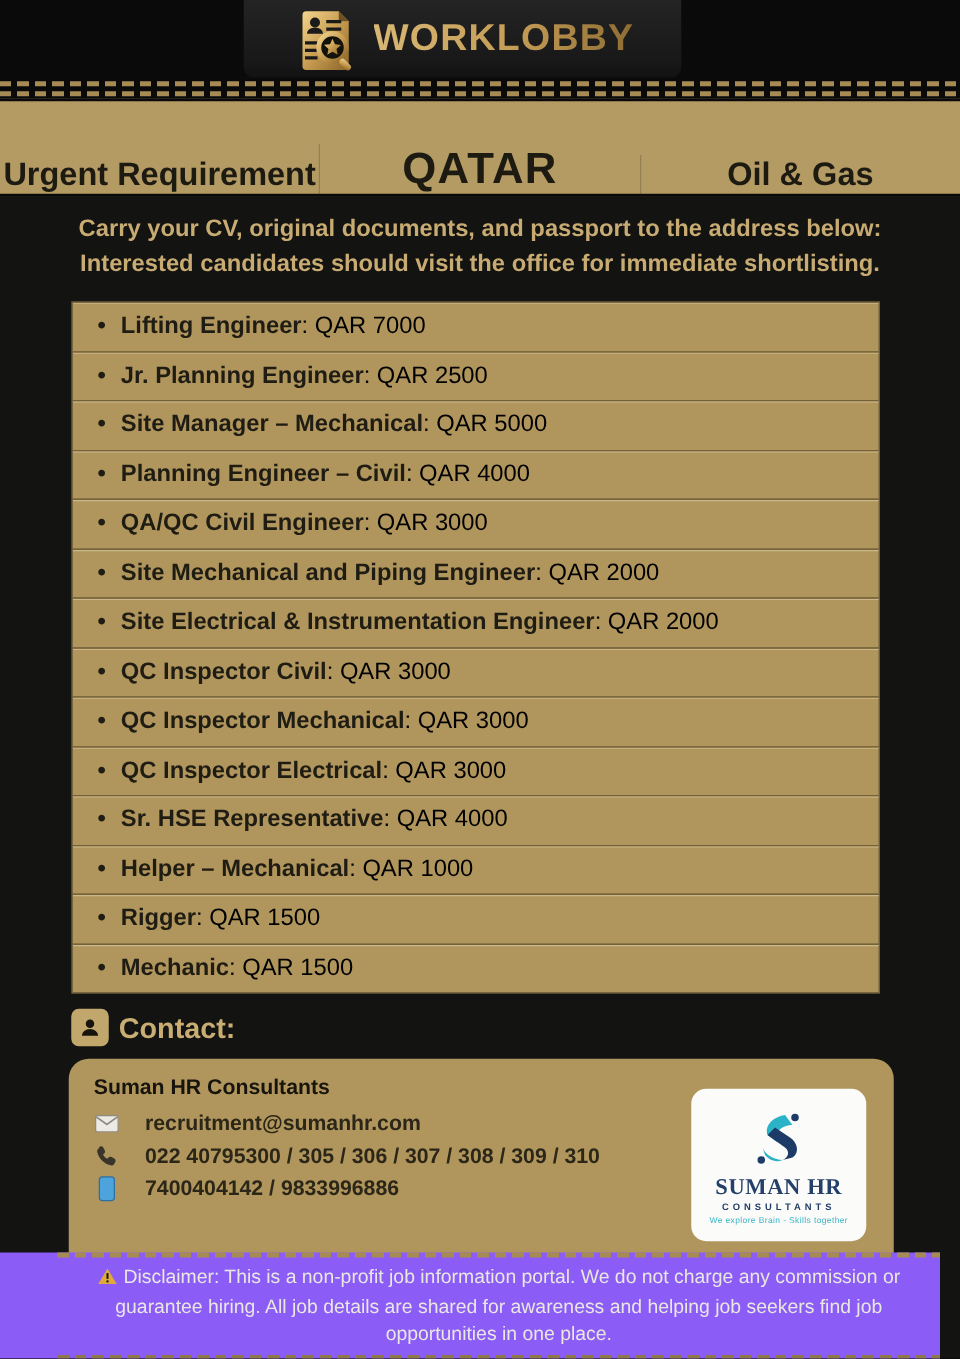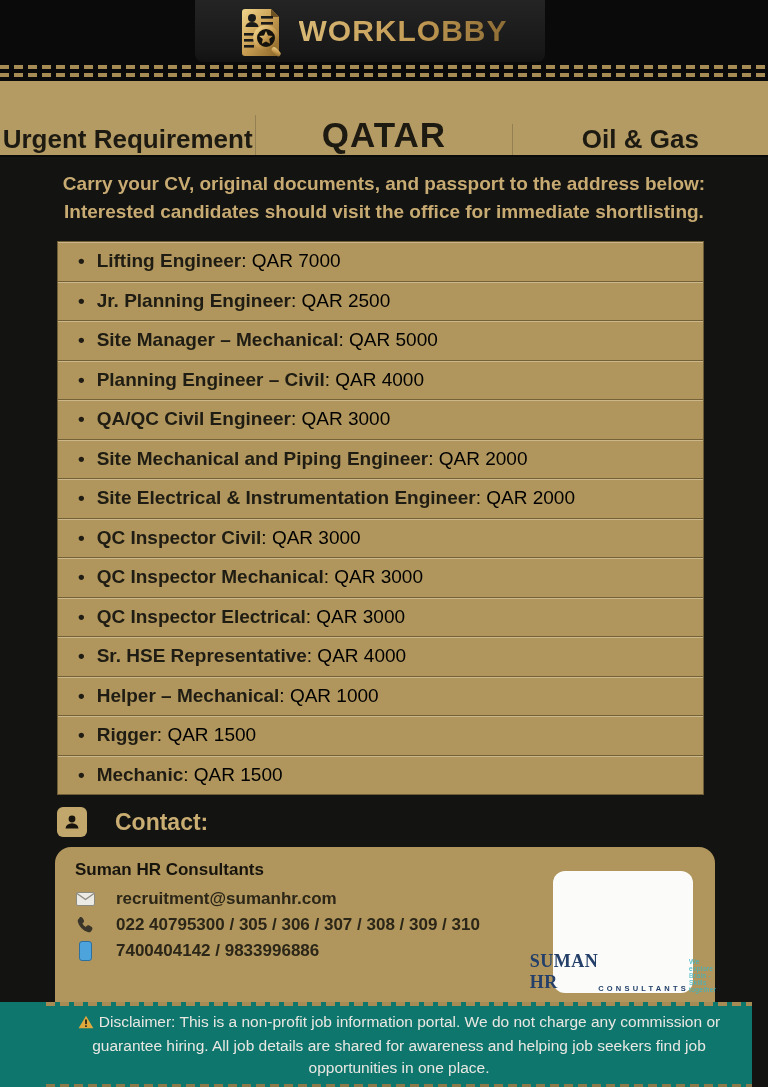--- a/index.html
+++ b/index.html
@@ -105,21 +105,21 @@
   }
   .job-row + .job-row { border-top: 1px solid #756138; }
   .job-bullet { color: #1f1c13; font-weight: bold; margin-right: 12px; font-size: 19px; }
   .job-title  { color: #1f1c13; font-weight: bold; }
   .job-salary { color: #000000; font-weight: 400; }
 
   
   .contact-heading {
     display: flex;
     align-items: center;
-    gap: 28px;
+    gap: 8px;
     margin: 10px 12px 0 57px;
     height: 34px;
   }
   .contact-avatar {
     width: 30px; height: 30px;
     background: #c2a76d;
     border-radius: 6px;
     display: flex;
     align-items: center;
     justify-content: center;
@@ -163,22 +163,22 @@
     border-radius: 3px;
   }
 
   .hr-logo-card {
     position: absolute;
     right: 22px; top: 24px;
     width: 140px; height: 122px;
     background: #fbfbf9;
     border-radius: 12px;
     display: flex;
-    flex-direction: row;
-    align-items: flex-end;
+    flex-direction: column;
+    align-items: center;
     justify-content: center;
     padding-top: 2px;
   }
   .hr-logo-name {
     font-family: "Liberation Serif", serif;
     font-weight: bold;
     font-size: 18px;
     color: #24406a;
     letter-spacing: 0.5px;
     margin-top: 3px;
@@ -194,21 +194,21 @@
     font-size: 6.8px;
     color: #38b5c7;
     margin-top: 3px;
     letter-spacing: 0.3px;
   }
 
   
   .footer {
     position: absolute;
     left: 0; right: 16px; bottom: 0;
-    background: #0f766e;
+    background: #8b5cf6;
     padding-left: 46px;
   }
   .footer .dash-row { margin-bottom: 5px; }
   .disclaimer {
     color: #e9e7e2;
     font-size: 15.5px;
     line-height: 22px;
     text-align: center;
     padding: 0 14px 5px 14px;
     font-weight: 500;

